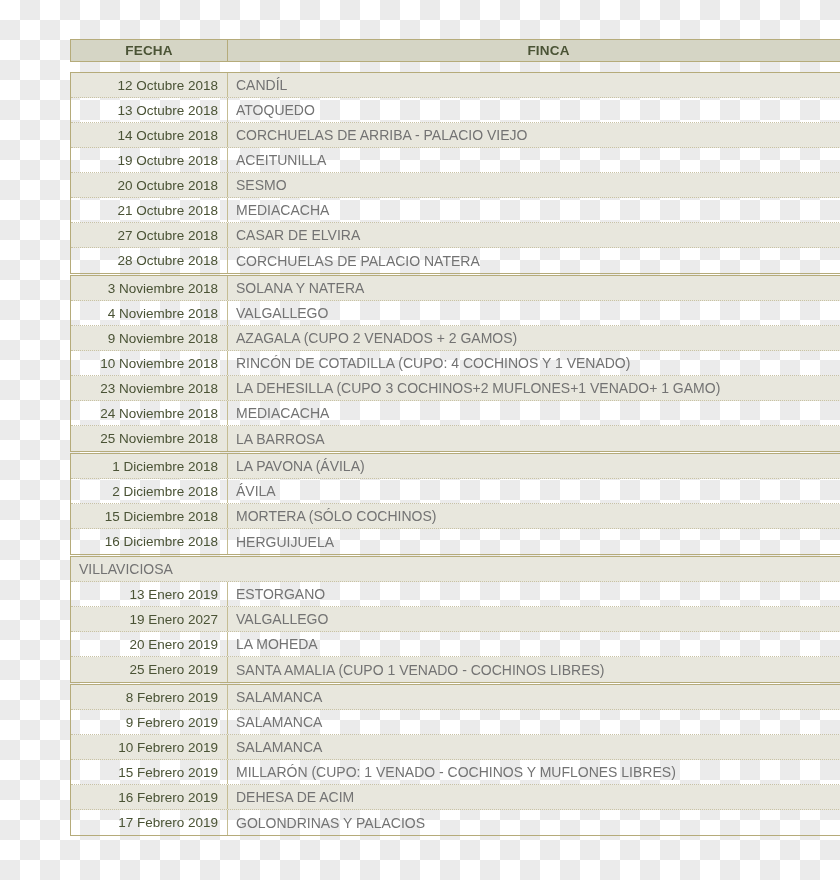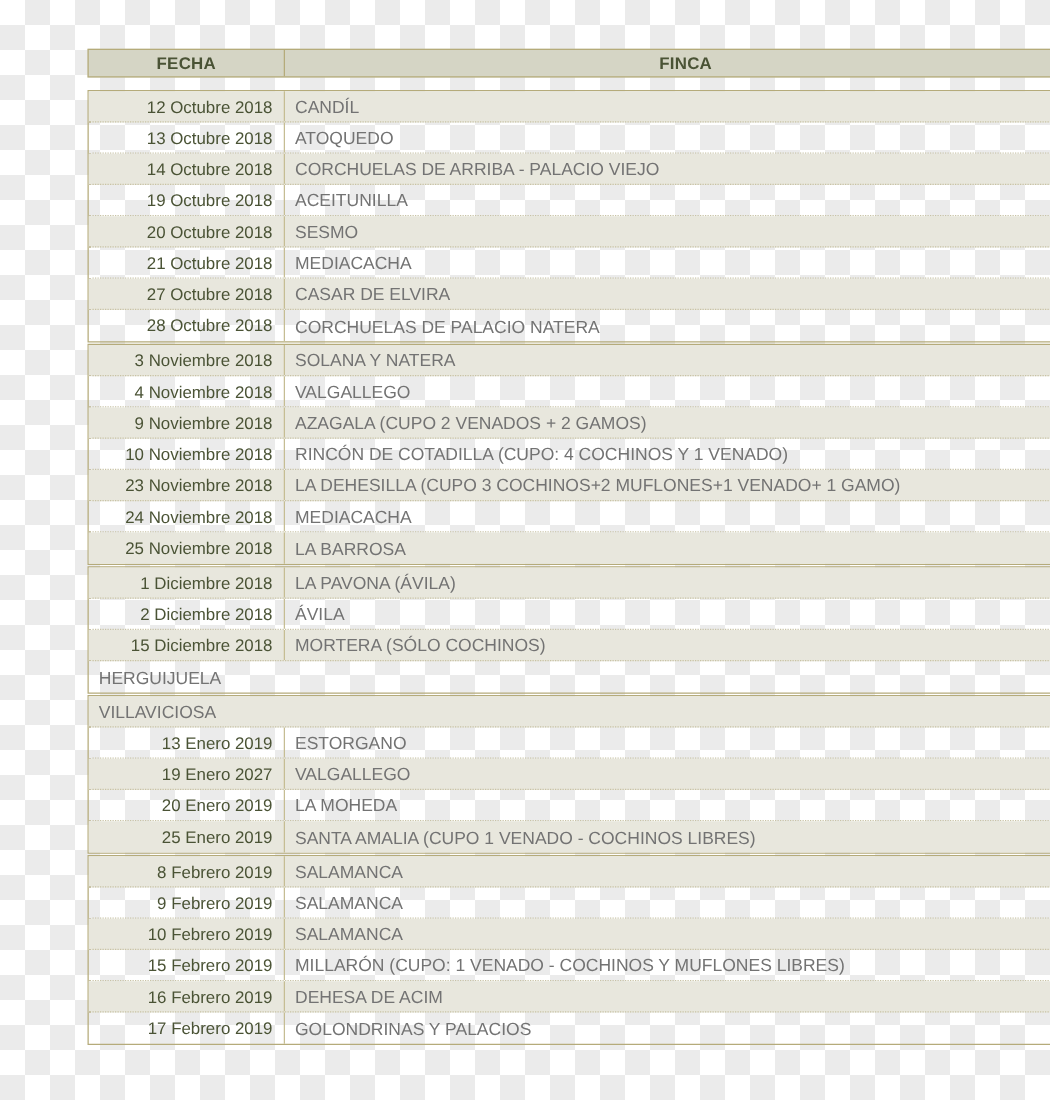--- a/index.html
+++ b/index.html
@@ -189,20 +189,21 @@
         </div>
         <div class="row empty">
           <div class="cell-fecha">2 Diciembre 2018</div>
           <div class="cell-finca">ÁVILA</div>
         </div>
         <div class="row fill">
           <div class="cell-fecha">15 Diciembre 2018</div>
           <div class="cell-finca">MORTERA (SÓLO COCHINOS)</div>
         </div>
         <div class="row empty">
+          <div class="cell-fecha">16 Diciembre 2018</div>
           <div class="cell-finca">HERGUIJUELA</div>
         </div>
       </div>
       <div class="block">
         <div class="row fill">
           <div class="cell-finca">VILLAVICIOSA</div>
         </div>
         <div class="row empty">
           <div class="cell-fecha">13 Enero 2019</div>
           <div class="cell-finca">ESTORGANO</div>

